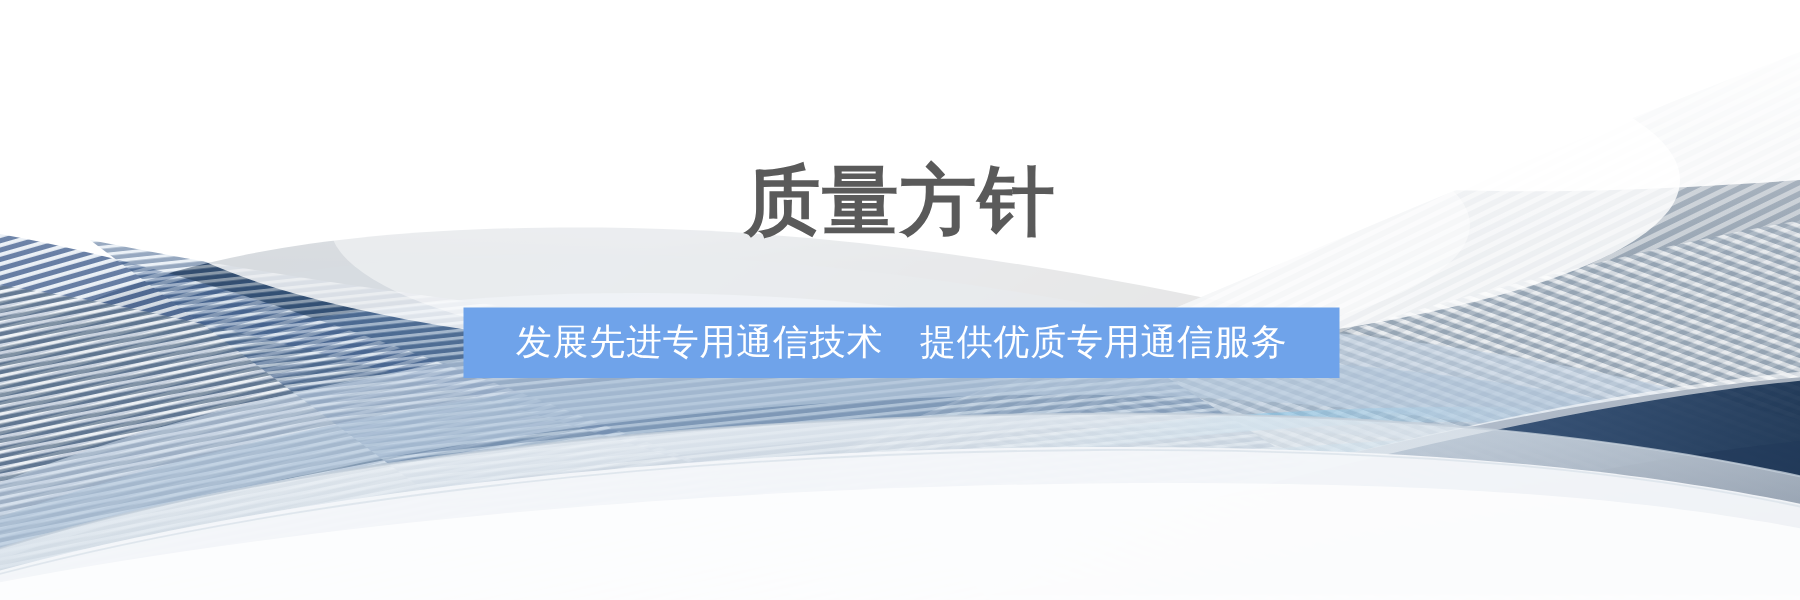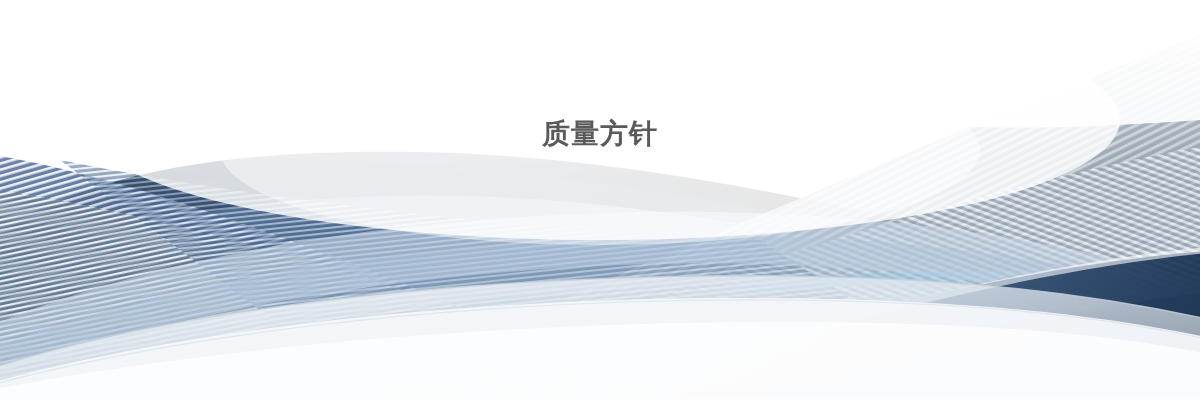--- a/index.html
+++ b/index.html
@@ -27,21 +27,21 @@
     left: 0; top: 0;
     width: 1200px;
     height: 400px;
   }
   #title {
     position: absolute;
     left: 0;
     top: 108px;
     width: 1200px;
     text-align: center;
-    font-size: 28px;
+    font-size: 51px;
     line-height: 52px;
     font-weight: bold;
     letter-spacing: 1px;
     color: #5a5a5a;
     white-space: nowrap;
   }
   #slogan-bar {
     position: absolute;
     left: 309px;
     top: 205px;
@@ -218,15 +218,18 @@
 
     <path d="M 860 0 L 1200 0 L 1200 120 C 1060 130, 960 130, 880 120 Z" fill="#ffffff" opacity="0.9"></path>
 
     <ellipse cx="600" cy="120" rx="520" ry="120" fill="#ffffff" opacity="0.82"></ellipse>
     <ellipse cx="600" cy="150" rx="380" ry="95" fill="#ffffff" opacity="0.45"></ellipse>
   </svg>
 
   <div id="content">
     <div id="title">质量方针</div>
 
+    <div id="slogan-bar">
+      <span id="slogan-text">发展先进专用通信技术　提供优质专用通信服务</span>
+    </div>
   </div>
 
 </div>
 
 </body></html>

